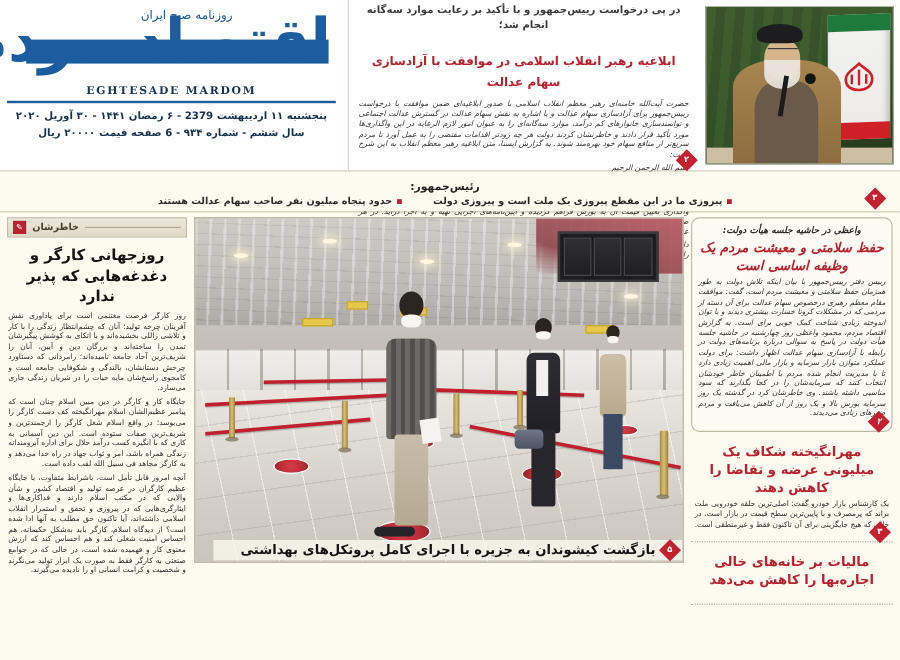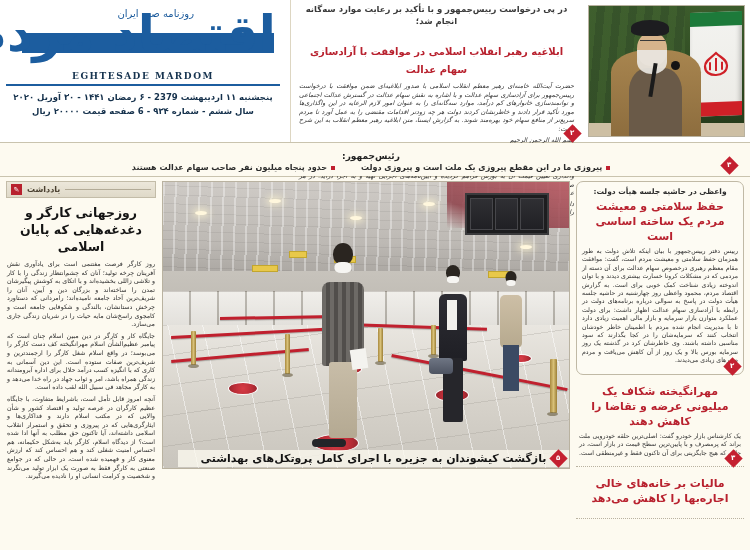--- a/index.html
+++ b/index.html
@@ -482,20 +482,21 @@
     display: flex;
     flex-direction: column;
     gap: 4px;
   }
   .brief-box {
     border: 1px solid #c0b9a5;
     border-radius: 7px;
     padding: 4px 5px 9px 5px;
     position: relative;
     background: #fdfbf3;
+    font-style: italic;
   }
   .brief-kicker {
     font-size: 7.5px;
     font-weight: bold;
     color: #2d2d2d;
     text-align: center;
     line-height: 11px;
   }
   .brief-headline {
     font-size: 11px;
@@ -607,24 +608,24 @@
         <span>۳</span>
       </div>
   </div>
   <div class="banner-rule"></div>
 
   <div class="content">
 
     <div class="col-note">
       <div class="note-header">
         <div class="note-icon">✎</div>
-        <div class="note-header-label">یادداشت</div>
+        <div class="note-header-label">خاطرشان</div>
         <div class="note-header-rule"></div>
       </div>
-      <div class="note-headline">روزجهانی کارگر و دغدغه‌هایی که پایان اسلامی</div>
+      <div class="note-headline">روزجهانی کارگر و دغدغه‌هایی که پذیر ندارد</div>
       <div class="note-body">
         <p>روز کارگر فرصت مغتنمی است برای یادآوری نقش آفرینان چرخه تولید؛ آنان که چشم‌انتظار زندگی را با کار و تلاشی زاللی بخشیده‌اند و با اتکای به کوشش پیگیرشان تمدن را ساخته‌اند و بزرگان دین و آیین، آنان را شریف‌ترین آحاد جامعه نامیده‌اند؛ رامردانی که دستاورد چرخش دستانشان، بالندگی و شکوفایی جامعه است و کامجوی راسخ‌شان مایه حیات را در شریان زندگی جاری می‌سازد.</p>
         <p>جایگاه کار و کارگر در دین مبین اسلام چنان است که پیامبر عظیم‌الشأن اسلام مهرانگیخته کف دست کارگر را می‌بوسد؛ در واقع اسلام شغل کارگر را ارجمندترین و شریف‌ترین صفات ستوده است. این دین آسمانی به کاری که با انگیزه کسب درآمد حلال برای اداره آبرومندانه زندگی همراه باشد، امر و ثواب جهاد در راه خدا می‌دهد و به کارگر مجاهد فی سبیل الله لقب داده است.</p>
         <p>آنچه امروز قابل تأمل است، باشرایط متفاوت، با جایگاه عظیم کارگران در عرصه تولید و اقتصاد کشور و شأن والایی که در مکتب اسلام دارند و فداکاری‌ها و ایثارگری‌هایی که در پیروزی و تحقق و استمرار انقلاب اسلامی داشته‌اند، آیا تاکنون حق مطلب به آنها ادا شده است؟ از دیدگاه اسلام، کارگر باید به‌شکل حکیمانه، هم احساس امنیت شغلی کند و هم احساس کند که ارزش معنوی کار و فهمیده شده است، در حالی که در جوامع صنعتی به کارگر فقط به صورت یک ابزار تولید می‌نگرند و شخصیت و کرامت انسانی او را نادیده می‌گیرند.</p>
 
       </div>
     </div>
 
     <div class="col-photo">
       <div class="main-photo">
@@ -706,21 +707,21 @@
         <div class="photo-caption-badge badge">
             <span>۵</span>
           </div>
       </div>
     </div>
 
     <div class="col-briefs">
 
       <div class="brief-box">
         <div class="brief-kicker">واعظی در حاشیه جلسه هیأت دولت:</div>
-        <div class="brief-headline">حفظ سلامتی و معیشت مردم یک ساخته اساسی است</div>
+        <div class="brief-headline">حفظ سلامتی و معیشت مردم یک وظیفه اساسی است</div>
         <div class="brief-body">رییس دفتر رییس‌جمهور با بیان اینکه تلاش دولت به طور همزمان حفظ سلامتی و معیشت مردم است، گفت: موافقت مقام معظم رهبری درخصوص سهام عدالت برای آن دسته از مردمی که در مشکلات کرونا خسارت بیشتری دیدند و با توان اندوخته زیادی شناخت کمک خوبی برای است. به گزارش اقتصاد مردم، محمود واعظی روز چهارشنبه در حاشیه جلسه هیأت دولت در پاسخ به سوالی درباره برنامه‌های دولت در رابطه با آزادسازی سهام عدالت اظهار داشت: برای دولت عملکرد متوازن بازار سرمایه و بازار مالی اهمیت زیادی دارد تا با مدیریت انجام شده مردم با اطمینان خاطر خودشان انتخاب کنند که سرمایه‌شان را در کجا بگذارند که سود مناسبی داشته باشند. وی خاطرشان کرد در گذشته یک روز سرمایه بورس بالا و یک روز از آن کاهش می‌یافت و مردم ضررهای زیادی می‌دیدند.</div>
         <div class="brief-badge badge">
             <span>۲</span>
           </div>
       </div>
 
       <div class="brief-plain">
         <div class="brief-headline">مهرانگیخته شکاف یک میلیونی عرضه و تقاضا را کاهش دهند</div>
         <div class="brief-body">یک کارشناس بازار خودرو گفت: اصلی‌ترین حلقه خودرویی ملت براند که پرمصرف و با پایین‌ترین سطح قیمت در بازار است، در حالی که هیچ جایگزینی برای آن تاکنون فقط و غیرمنطقی است.</div>
         <div class="brief-badge badge">

